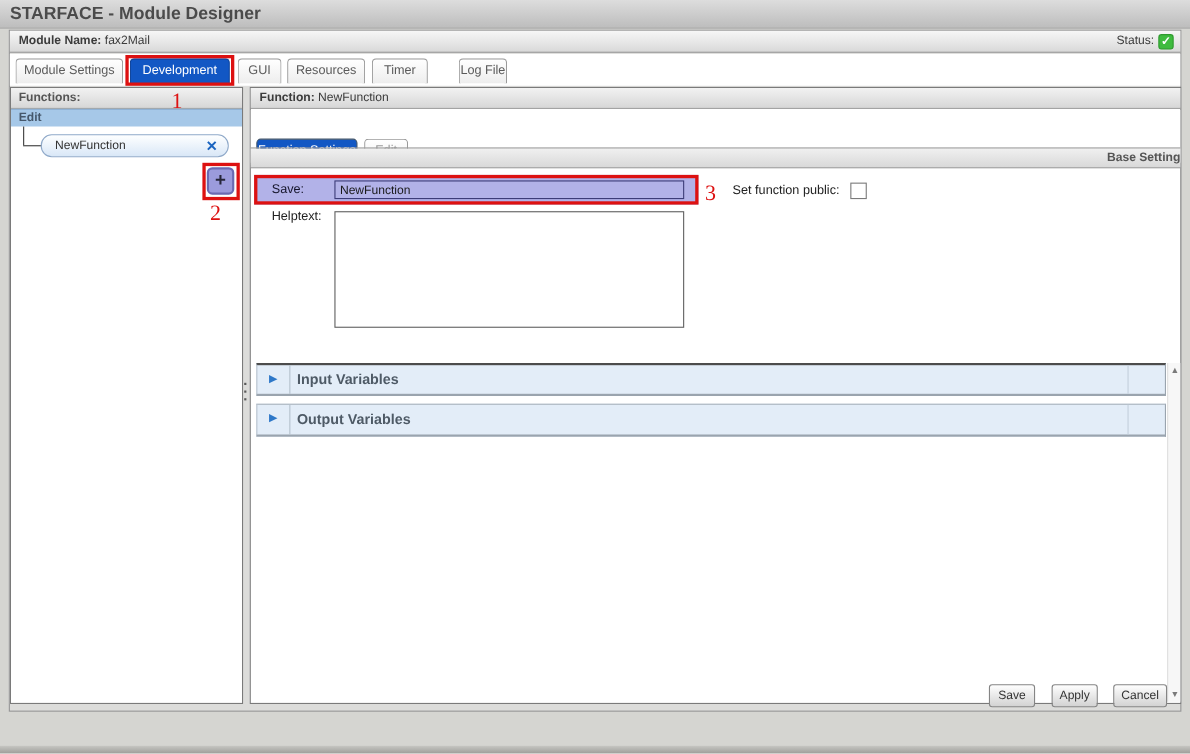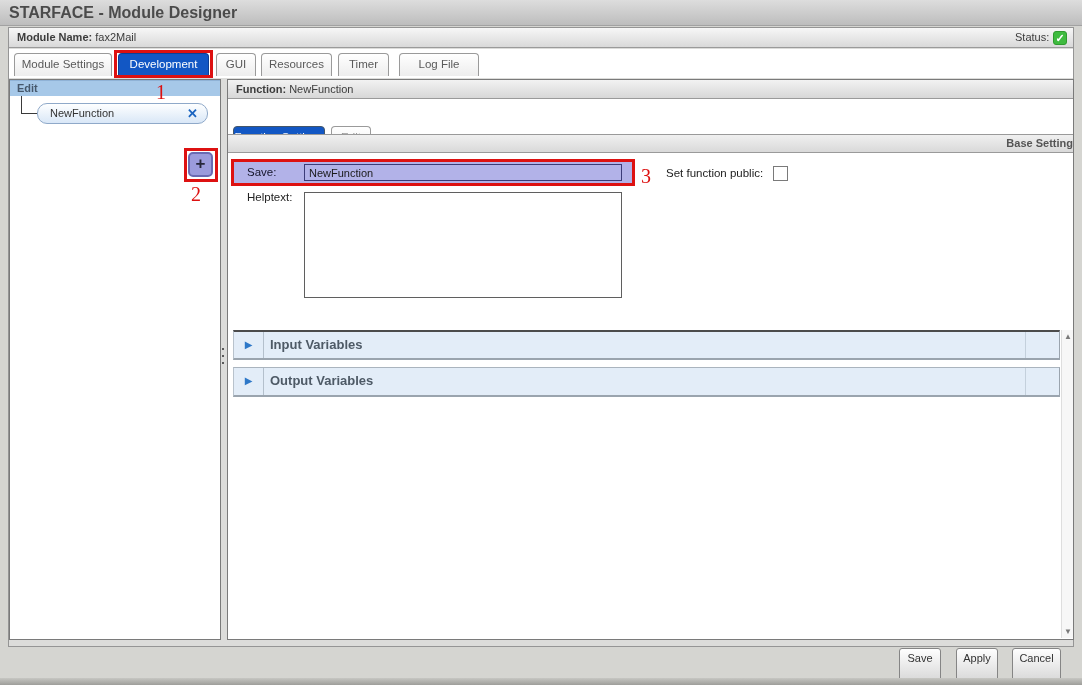--- a/index.html
+++ b/index.html
@@ -90,21 +90,21 @@
   .row-output{left:233px;top:367px;width:827px;height:30px;border-top:1px solid #aab4be;}
 
   .v-scrollbar{left:1061px;top:330px;width:12px;height:308px;background:#f7f7f7;border-left:1px solid #dedede;}
   .sb-arrow{position:absolute;left:0;width:12px;text-align:center;color:#7a7a7a;font-size:8px;cursor:pointer;}
   .sb-up{top:2px;} .sb-down{bottom:2px;}
 
   .splitter{left:220px;top:343px;width:5px;height:24px;cursor:col-resize;}
   .splitter i{display:block;width:2px;height:2px;background:#5a5a5a;margin:5px auto 0 auto;}
 
   
-  .footer-btn{top:648px;height:38px;border:1px solid #858585;border-radius:3px;
+  .footer-btn{top:622px;height:21px;border:1px solid #858585;border-radius:3px;
     background:linear-gradient(#fefefe,#d3d3d3);font-size:11px;color:#333;text-align:center;
     line-height:19px;cursor:pointer;}
   .bottom-strip{left:0;top:678px;width:1082px;height:7px;background:linear-gradient(#c6c6c2,#9e9e9a);}
 
   
   .anno-box{border:3px solid var(--annotation-red);z-index:50;pointer-events:none;}
   .anno-num{font-family:"Liberation Serif",serif;font-size:20px;color:var(--annotation-red);z-index:50;pointer-events:none;}
   .box-1{left:114px;top:50px;width:99px;height:28px;}
   .num-1{left:156px;top:81px;}
   .box-2{left:184px;top:148px;width:34px;height:34px;}
@@ -128,25 +128,26 @@
     </div>
     <div class="abs status-wrap" style="left:1006px;top:0;">Status:</div>
     <div class="abs status-check">✓</div>
 
     <div class="abs tab-strip">
       <div class="tab" style="left:5px;width:98px;">Module Settings</div>
       <div class="tab active" style="left:109px;width:91px;">Development</div>
       <div class="tab" style="left:207px;width:40px;">GUI</div>
       <div class="tab" style="left:252px;width:71px;">Resources</div>
       <div class="tab" style="left:329px;width:51px;">Timer</div>
-      <div class="tab" style="left:390px;width:80px;">Log File</div>
+      <div class="tab" style="left:408px;width:44px;">Log File</div>
     </div>
   </div>
 
   <div class="abs left-panel">
+    <div class="lp-header">Functions:</div>
     <div class="lp-edit">Edit</div>
     <div class="tree">
       <div class="conn-v"></div>
       <div class="conn-h"></div>
       <div class="tree-pill">
         <span>NewFunction</span>
         <span class="pill-x">✕</span>
       </div>
     </div>
   </div>

